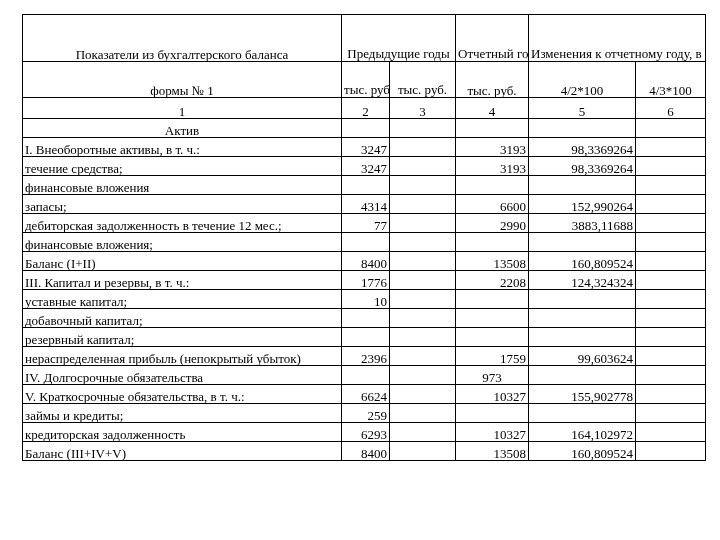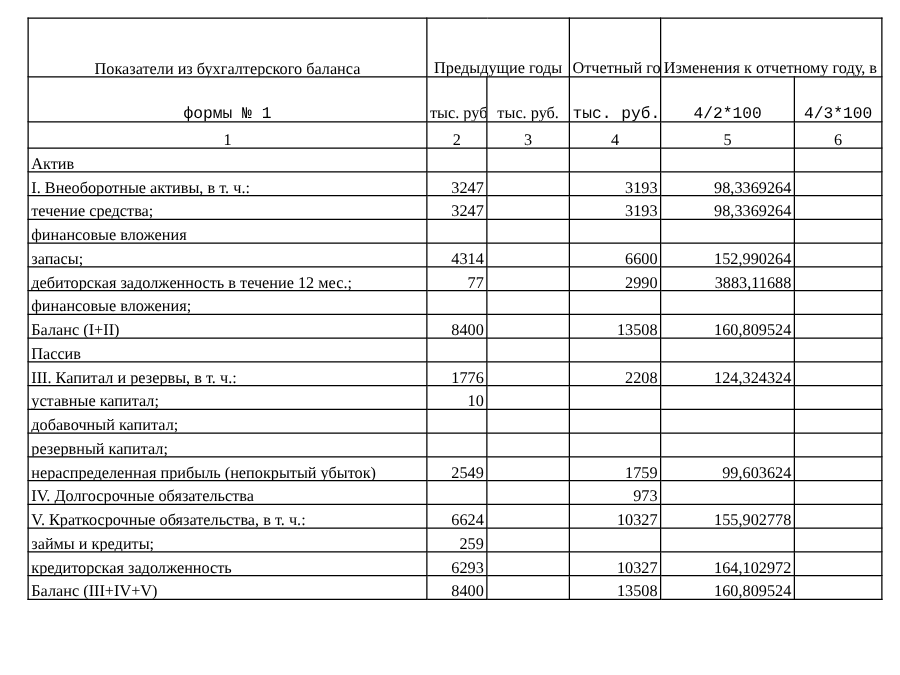--- a/index.html
+++ b/index.html
@@ -46,35 +46,35 @@
   col.c1 { width: 319px; }
   col.c2 { width: 48px; }
   col.c3 { width: 66px; }
   col.c4 { width: 73px; }
   col.c5 { width: 107px; }
   col.c6 { width: 70px; }
 
   
   .hdr-tall      { height: 46px; text-align: center; vertical-align: bottom; }
   .hdr-tall-top  { height: 46px; text-align: center; vertical-align: top; padding-top: 1px; }
-  .hdr-mid       { height: 35px; text-align: center; vertical-align: bottom; font-family: Liberation Mono, monospace; }
+  .hdr-mid       { height: 35px; text-align: center; vertical-align: bottom; }
   .hdr-mid-top   { height: 35px; text-align: center; vertical-align: top; padding-top: 1px; }
   .numrow        { height: 20px; text-align: center; vertical-align: bottom; }
 
   .hdr-tall .wrap,
   .hdr-mid .wrap { display: block; }
 
   .two-line { line-height: 1.05; }
 
   
   tr.datarow td { height: 18px; }
   td.label   { text-align: left;   vertical-align: bottom; padding-left: 2px; }
-  td.section { vertical-align: bottom; }
+  td.section { text-align: center; vertical-align: bottom; }
   td.num     { text-align: right;  vertical-align: bottom; padding-right: 3px; }
-  td.numc    { text-align: right; vertical-align: bottom; }
+  td.numc    { text-align: center; vertical-align: bottom; }
   td.blank   { }
 
   .tight { font-size: 13px; }
 </style>
 </head>
 <body>
 
 <div id="sheet">
 
   <table class="balance">
@@ -181,28 +181,20 @@
         </tr>
         <tr class="datarow">
           <td class="label">Баланс (I+II)</td>
           <td class="num">8400</td>
           <td class="blank"></td>
           <td class="num">13508</td>
           <td class="num">160,809524</td>
           <td class="blank"></td>
         </tr>
         <tr class="datarow">
-          <td class="section">Пассив</td>
-          <td class="blank"></td>
-          <td class="blank"></td>
-          <td class="blank"></td>
-          <td class="blank"></td>
-          <td class="blank"></td>
-        </tr>
-        <tr class="datarow">
           <td class="label">III. Капитал и резервы, в т. ч.:</td>
           <td class="num">1776</td>
           <td class="blank"></td>
           <td class="num">2208</td>
           <td class="num">124,324324</td>
           <td class="blank"></td>
         </tr>
         <tr class="datarow">
           <td class="label">уставные капитал;</td>
           <td class="num">10</td>
@@ -222,21 +214,21 @@
         <tr class="datarow">
           <td class="label">резервный капитал;</td>
           <td class="blank"></td>
           <td class="blank"></td>
           <td class="blank"></td>
           <td class="blank"></td>
           <td class="blank"></td>
         </tr>
         <tr class="datarow">
           <td class="label tight">нераспределенная прибыль (непокрытый убыток)</td>
-          <td class="num">2549</td>
+          <td class="num">2396</td>
           <td class="blank"></td>
           <td class="num">1759</td>
           <td class="num">99,603624</td>
           <td class="blank"></td>
         </tr>
         <tr class="datarow">
           <td class="label">IV. Долгосрочные обязательства</td>
           <td class="blank"></td>
           <td class="blank"></td>
           <td class="numc">973</td>

